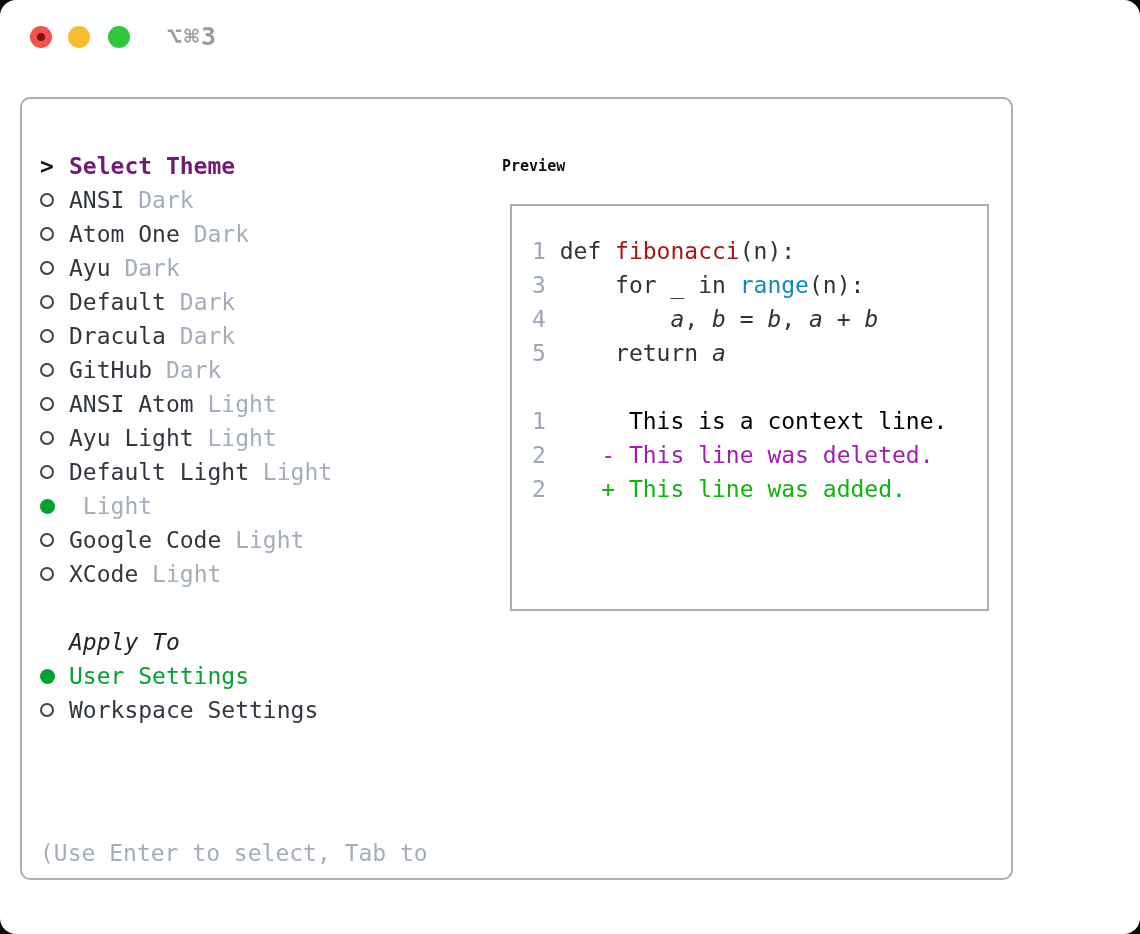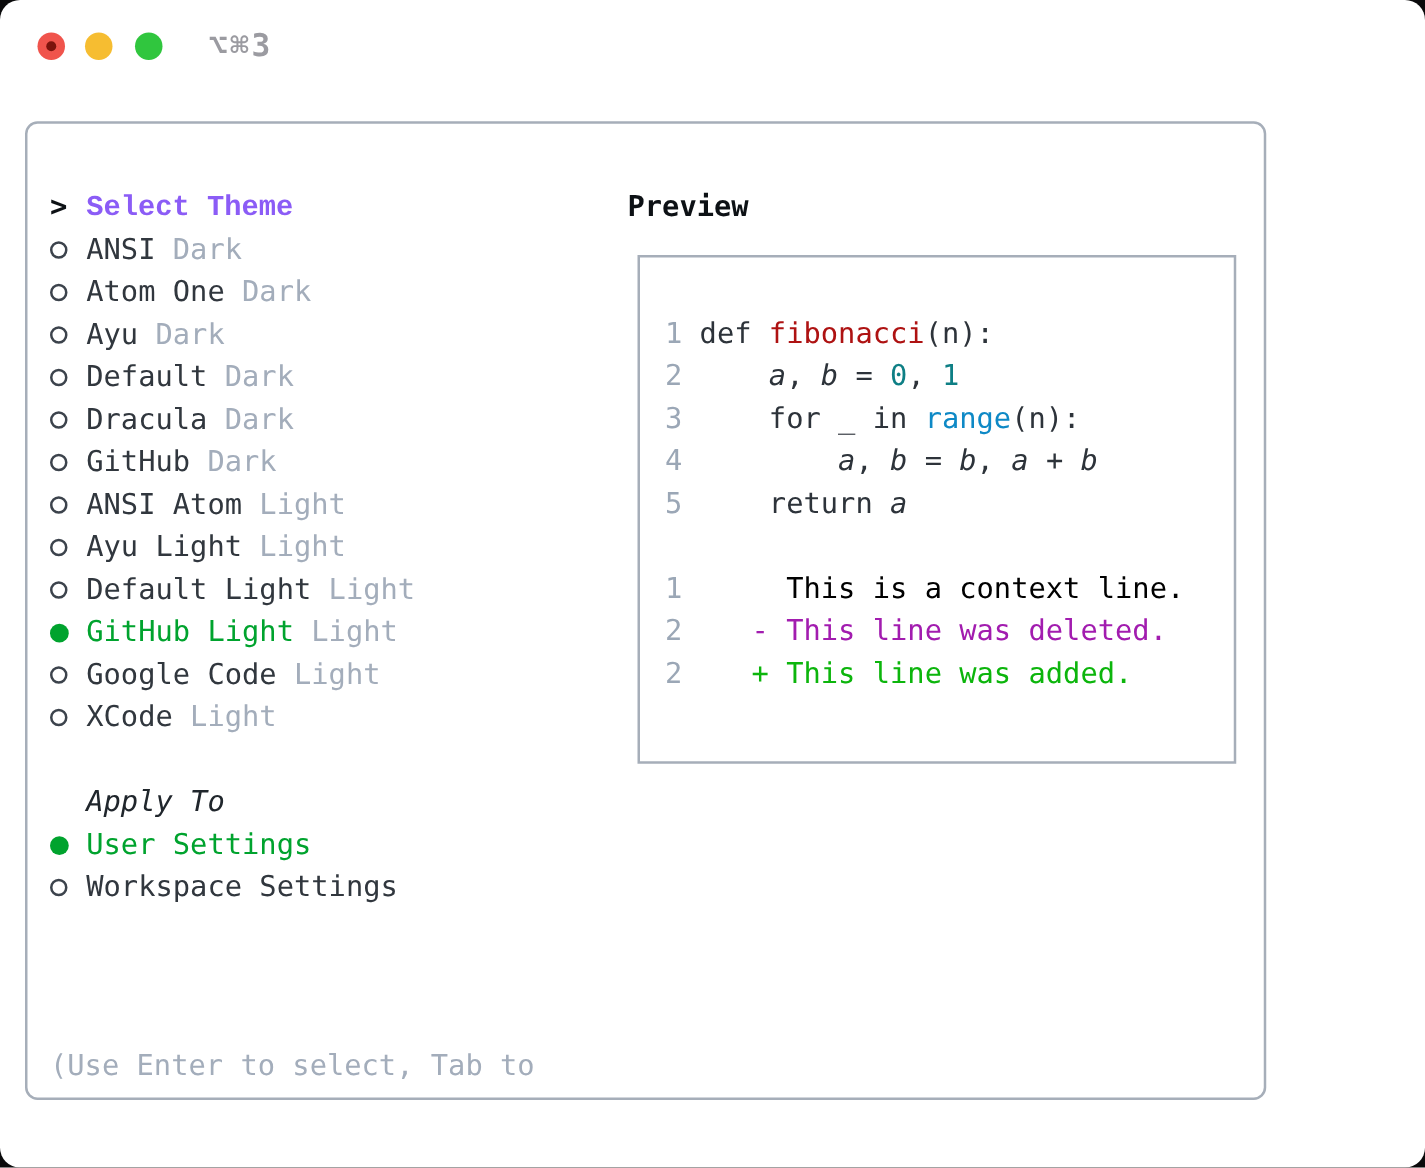--- a/index.html
+++ b/index.html
@@ -36,41 +36,41 @@
     display:flex; align-items:center; height:34px;
     font-size:23px; color:#31373e; white-space:pre;
   }
   .marker { width:29px; display:flex; align-items:center; flex:none; }
   .ring {
     width:14px; height:14px; box-sizing:border-box;
     border:2px solid #3c434c; border-radius:50%;
   }
   .dot { width:15px; height:15px; border-radius:50%; background:#00a32e; }
   .caret { font-weight:bold; color:#0d1115; }
-  .hdr-label { font-weight:bold; color:#8b5cf6;font-family:Liberation Mono, monospace; }
+  .hdr-label { font-weight:bold; color:#701a75; }
   .variant { color:#a3adbb; margin-left:1ch; }
   .row.selected .name { color:#00a32e; }
   .theme-list { position:absolute; left:18px; top:50px; }
   .apply-block { position:absolute; left:18px; top:526px; }
   .apply-hdr { color:#20262c;font-style:italic; }
   .hint {
     position:absolute; left:18px; top:669px;
     font-size:23px; line-height:34px; color:#a3adbb; white-space:pre;
   }
   
   .preview-hdr {
     position:absolute; left:480px; top:50px; height:34px;
     display:flex; align-items:center;
-    font-size:23px; font-weight:bold; color:#0d1115;
+    font-size:15px; font-weight:bold; color:#0d1115;
   }
   .preview-box {
     position:absolute; left:488px; top:105px; width:475px; height:403px;
     border:2px solid #a6aeb9; background:#fff; box-sizing:content-box;
   }
-  .code { padding:44px 0 0 20px; font-size:23px; line-height:34px; }
+  .code { padding:28px 0 0 20px; font-size:23px; line-height:34px; }
   .cl { height:34px; white-space:pre; color:#2d333a; }
   .ln { display:inline-block; width:1ch; margin-right:1ch; color:#9ba7b6; }
   .tok-fn  { color:#ae1212; }
   .tok-num { color:#0e7f85; }
   .tok-b   { color:#0e89c6;margin-top:48px; }
   .tok-v   { font-style:italic; }
   .diff-context { color:#000000; }
   .diff-deleted { color:#a21caf; }
   .diff-added   { color:#0cb50c; }
 </style>
@@ -96,21 +96,21 @@
       <div id="theme-rows">
           <div class="row"><span class="marker"><span class="ring"></span></span><span class="name">ANSI</span><span class="variant">Dark</span></div>
           <div class="row"><span class="marker"><span class="ring"></span></span><span class="name">Atom One</span><span class="variant">Dark</span></div>
           <div class="row"><span class="marker"><span class="ring"></span></span><span class="name">Ayu</span><span class="variant">Dark</span></div>
           <div class="row"><span class="marker"><span class="ring"></span></span><span class="name">Default</span><span class="variant">Dark</span></div>
           <div class="row"><span class="marker"><span class="ring"></span></span><span class="name">Dracula</span><span class="variant">Dark</span></div>
           <div class="row"><span class="marker"><span class="ring"></span></span><span class="name">GitHub</span><span class="variant">Dark</span></div>
           <div class="row"><span class="marker"><span class="ring"></span></span><span class="name">ANSI Atom</span><span class="variant">Light</span></div>
           <div class="row"><span class="marker"><span class="ring"></span></span><span class="name">Ayu Light</span><span class="variant">Light</span></div>
           <div class="row"><span class="marker"><span class="ring"></span></span><span class="name">Default Light</span><span class="variant">Light</span></div>
-          <div class="row selected"><span class="marker"><span class="dot"></span></span><span class="name">GitHub Light</span><span class="variant">Light</span></div>
+          <div class="row selected"><span class="marker"><span class="dot"></span></span><span class="variant">Light</span></div>
           <div class="row"><span class="marker"><span class="ring"></span></span><span class="name">Google Code</span><span class="variant">Light</span></div>
           <div class="row"><span class="marker"><span class="ring"></span></span><span class="name">XCode</span><span class="variant">Light</span></div>
         </div>
     </div>
 
     <div class="apply-block">
       <div class="row">
         <span class="marker"></span>
         <span class="apply-hdr">Apply To</span>
       </div>
@@ -123,21 +123,20 @@
     <div class="hint">
       <div>(Use Enter to select, Tab to</div>
       
     </div>
 
     <div class="preview-hdr">Preview</div>
 
     <div class="preview-box">
       <div class="code" id="code-block">
           <div class="cl"><span class="ln">1</span><span>def </span><span class="tok-fn">fibonacci</span><span>(n):</span></div>
-          <div class="cl"><span class="ln">2</span><span>    </span><span class="tok-v">a</span><span>, </span><span class="tok-v">b</span><span> = </span><span class="tok-num">0</span><span>, </span><span class="tok-num">1</span></div>
           <div class="cl"><span class="ln">3</span><span>    for _ in </span><span class="tok-b">range</span><span>(n):</span></div>
           <div class="cl"><span class="ln">4</span><span>        </span><span class="tok-v">a</span><span>, </span><span class="tok-v">b</span><span> = </span><span class="tok-v">b</span><span>, </span><span class="tok-v">a</span><span> + </span><span class="tok-v">b</span></div>
           <div class="cl"><span class="ln">5</span><span>    return </span><span class="tok-v">a</span></div>
           <div class="cl"></div>
           <div class="cl"><span class="ln">1</span><span class="diff-context">     This is a context line.</span></div>
           <div class="cl"><span class="ln">2</span><span class="diff-deleted">   - This line was deleted.</span></div>
           <div class="cl"><span class="ln">2</span><span class="diff-added">   + This line was added.</span></div>
         </div>
     </div>
 

